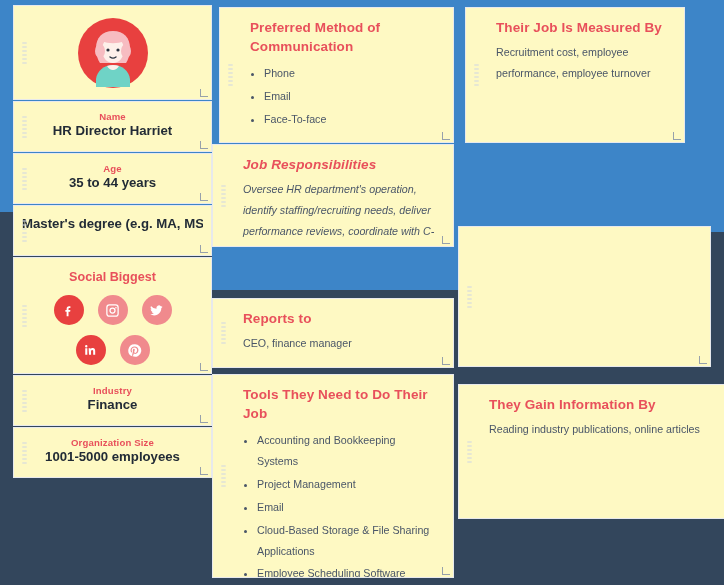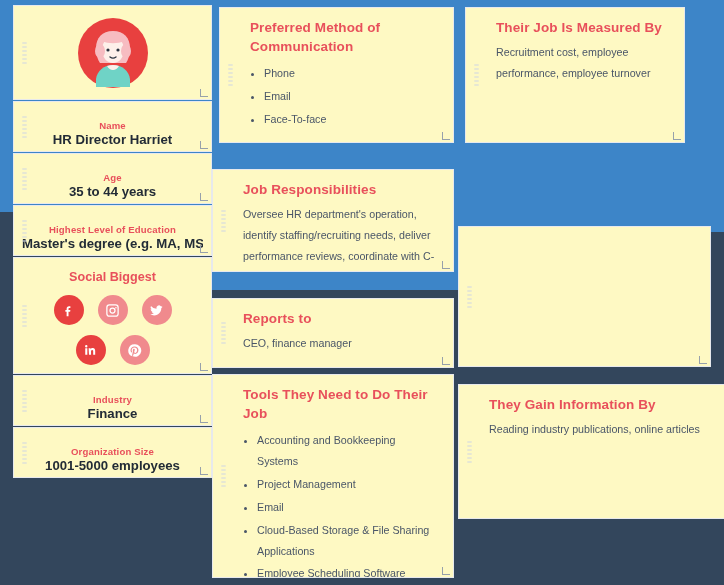--- a/index.html
+++ b/index.html
@@ -75,21 +75,21 @@
   .lcard { left: 13px; width: 199px; }
   .lcard .lab {
     color: #e8505b; font-size: 9.6px; font-weight: 700;
     text-align: center; letter-spacing: .15px;
   }
   .lcard .val {
     color: #222b36; font-size: 13.2px; font-weight: 700;
     text-align: center; margin-top: 1px;
     white-space: nowrap; overflow: hidden;
   }
-  .lcard-inner { padding: 18px 8px 9px 8px; }
+  .lcard-inner { padding: 9px 8px 9px 8px; }
 
   .avatar-wrap { display:flex; align-items:center; justify-content:center; height:100%; }
 
   .sn-title {
     color: #e8505b; font-size: 12.6px; font-weight: 600;
     text-align: center; margin-top: 12px;
   }
   .sn-rows { margin-top: 11px; }
   .sn-row { display:flex; justify-content:center; gap: 14px; margin-bottom: 10px; }
   .sn {
@@ -176,21 +176,20 @@
   <div class="card lcard" style="top:205px;height:51px;">
     <div class="drag">
         <i></i>
         <i></i>
         <i></i>
         <i></i>
         <i></i>
         <i></i>
       </div>
     <div class="lcard-inner">
-      <div class="lab">Highest Level of Education</div>
       <div class="val">Master's degree (e.g. MA, MS, MEd, MSW, MBA)</div>
     </div>
     <div class="rsz"></div>
   </div>
 
   <div class="card lcard" style="top:257px;height:117px;">
     <div class="drag">
         <i></i>
         <i></i>
         <i></i>
@@ -278,21 +277,21 @@
       <div class="h-title">Preferred Method of Communication</div>
       <ul class="items">
         <li>Phone</li>
         <li>Email</li>
         <li>Face-To-face</li>
       </ul>
     </div>
     <div class="rsz"></div>
   </div>
 
-  <div class="card" style="left:212px;top:169px;width:242px;height:103px;">
+  <div class="card" style="left:212px;top:144px;width:242px;height:103px;font-style:italic;">
     <div class="drag">
         <i></i>
         <i></i>
         <i></i>
         <i></i>
         <i></i>
         <i></i>
       </div>
     <div class="pad">
       <div class="h-title">Job Responsibilities</div>

